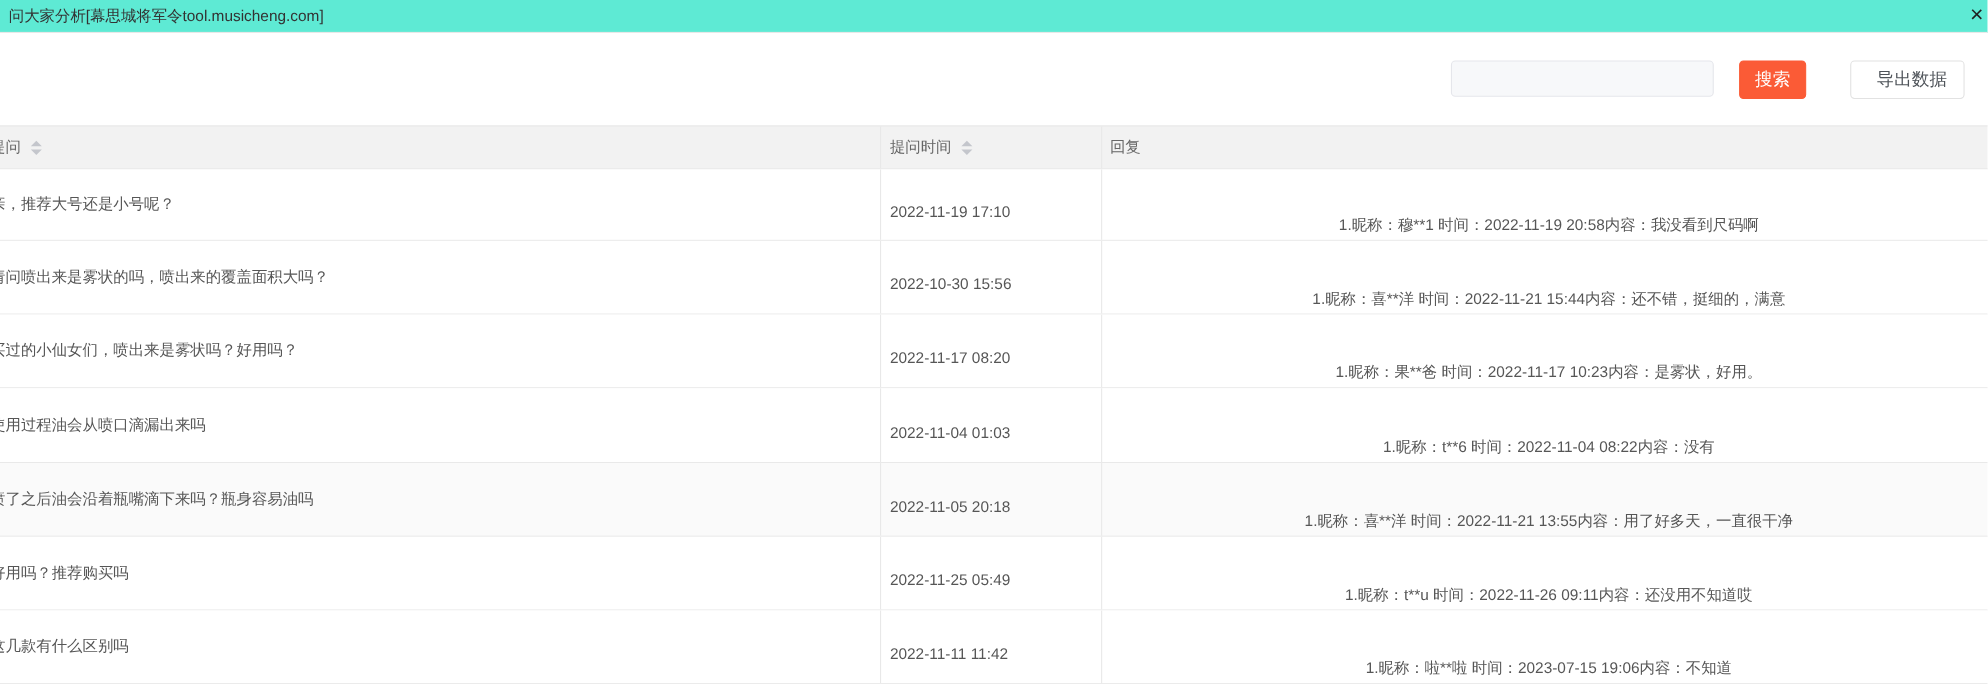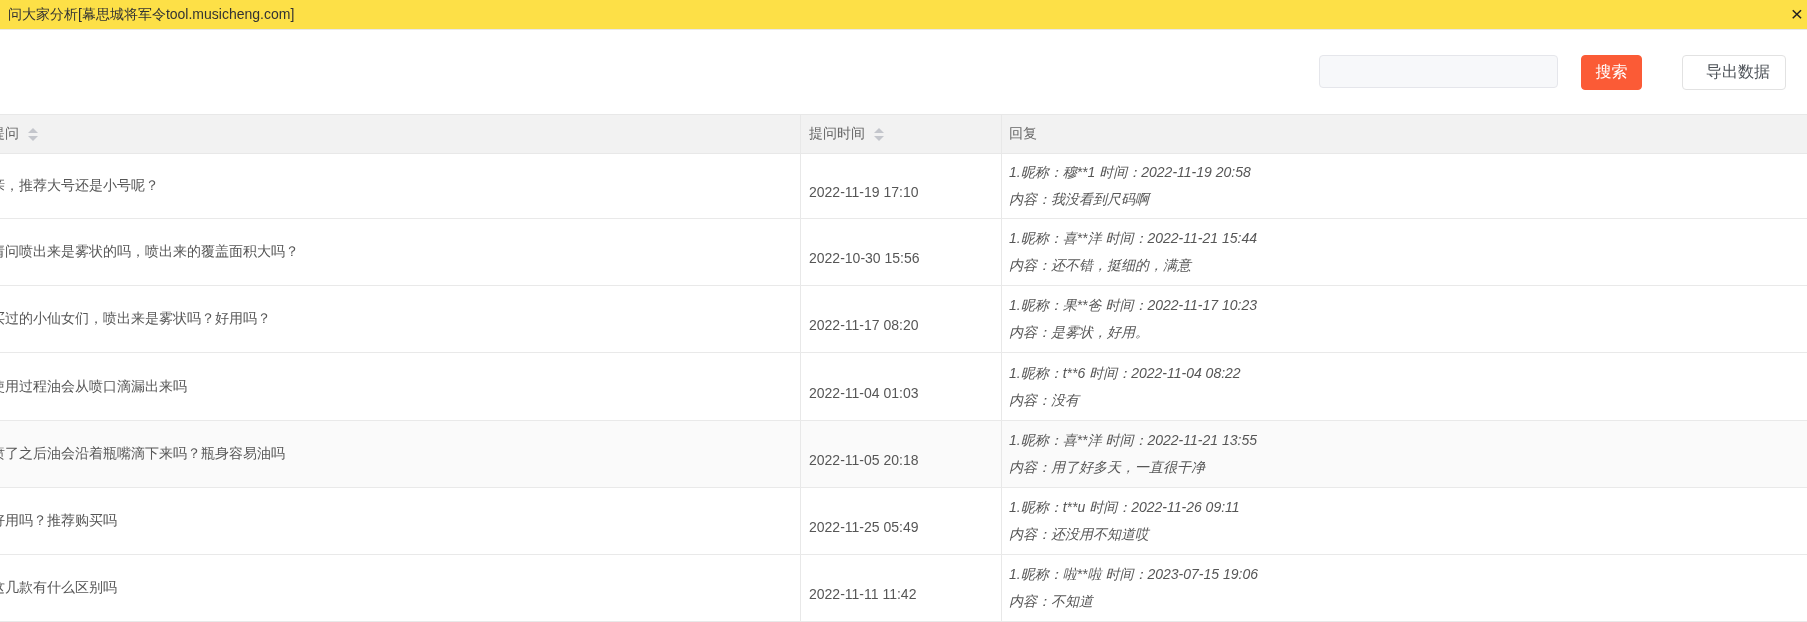--- a/index.html
+++ b/index.html
@@ -7,21 +7,21 @@
   body {
     font-family: "Liberation Sans", "DejaVu Sans", sans-serif;
     width: 1807px; height: 622px; position: relative; overflow: hidden;
     color: #565656;
   }
   .screen { position: absolute; inset: 0; width: 1807px; height: 622px; background: #fff; overflow: hidden; }
 
   
   .titlebar {
     position: absolute; left: 0; top: 0; width: 1807px; height: 30px;
-    border-bottom: 1px solid #e8e8e8; background: #fde047;
+    border-bottom: 1px solid #e8e8e8; background: #5eead4;
   }
   .titlebar .title {
     position: absolute; left: 8px; top: 6px; font-size: 14px; color: #333;
   }
   .titlebar .close {
     position: absolute; left: 1786px; top: 2px; width: 22px; height: 24px;
     font-size: 21px; line-height: 24px; text-align: center; color: #1f1f1f; cursor: pointer;
   }
 
   
@@ -52,21 +52,21 @@
   .tr.hl { background: #fafafa; }
   .h65 { height: 65px; } .h67 { height: 67px; } .h68 { height: 68px; }
 
   .col-q { width: 801px; border-right: 1px solid #e8e8e8; overflow: hidden; }
   .col-t { width: 201px; border-right: 1px solid #e8e8e8; padding-left: 8px; }
   .col-r { flex: 1; padding-left: 7px; overflow: hidden; }
 
   .td { display: flex; align-items: center; font-size: 14px; color: #565656; }
   .td.col-q .qtext { margin-left: -9px; white-space: nowrap; }
   .td.col-t span { white-space: nowrap; margin-top: 12px; }
-  .td.col-r { flex-direction: column; align-items: flex-start; justify-content: center; font-style: italic; }
+  .td.col-r { align-items: flex-end; justify-content: center; }
   .rline { line-height: 27px; white-space: nowrap; }
 
   
   .sort { display: inline-flex; flex-direction: column; gap: 3px; margin-left: 9px; }
   .sort i { display: block; width: 0; height: 0; border-left: 5px solid transparent; border-right: 5px solid transparent; }
   .sort .up { border-bottom: 5px solid #c4c6cc; }
   .sort .down { border-top: 5px solid #c4c6cc; }
 </style>
 </head>
 <body>

